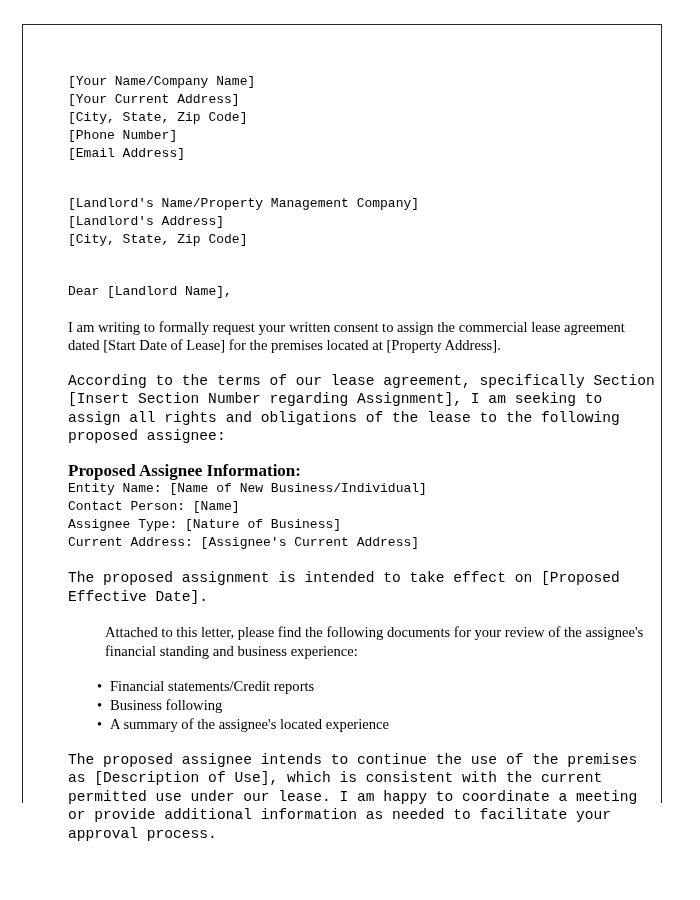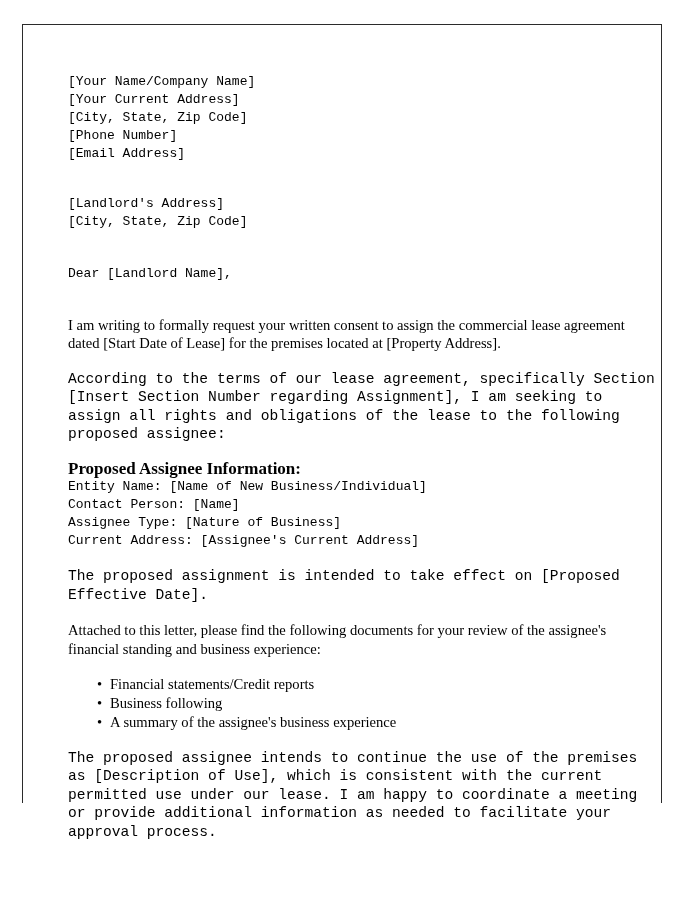--- a/index.html
+++ b/index.html
@@ -85,22 +85,22 @@
     padding-left: 0;
   }
   ul.doc-list li .bullet-glyph {
     position: absolute;
     left: -13px;
     top: 0;
     font-size: 14.6px;
     line-height: 19px;
   }
 
-  .w-narrow { width: 560px; margin-top: 16px; }
-  .w-mid    { width: 548px; }
+  .w-narrow { width: 560px; }
+  .w-mid    { width: 548px; margin-left: 37px; }
   .w-wide   { width: 592px; font-family: Liberation Mono, monospace; }
 </style>
 </head>
 <body>
 
 <div id="page-sheet">
 
   <div id="letter-body">
 
     <div class="block">
@@ -110,20 +110,21 @@
       <div class="line">[Phone Number]</div>
       <div class="line">[Email Address]</div>
     </div>
 
     <div class="gap-sm"></div>
 
 
     <div class="gap-sm"></div>
 
     <div class="block">
+      <div class="line">[Landlord's Name/Property Management Company]</div>
       <div class="line">[Landlord's Address]</div>
       <div class="line">[City, State, Zip Code]</div>
     </div>
 
     <div class="gap-md"></div>
 
 
     <div class="gap-md"></div>
 
     <div class="line">Dear [Landlord Name],</div>
@@ -160,21 +161,21 @@
       <li>
         <span class="bullet-glyph">•</span>
         <span>Financial statements/Credit reports</span>
       </li>
       <li>
         <span class="bullet-glyph">•</span>
         <span>Business following</span>
       </li>
       <li>
         <span class="bullet-glyph">•</span>
-        <span>A summary of the assignee's business experience</span>
+        <span>A summary of the assignee's located experience</span>
       </li>
     </ul>
 
     <div class="gap-md"></div>
 
     <p class="para w-wide">The proposed assignee intends to continue the use of the premises as [Description of Use], which is consistent with the current permitted use under our lease. I am happy to coordinate a meeting or provide additional information as needed to facilitate your approval process.</p>
 
   </div>
 </div>
 

